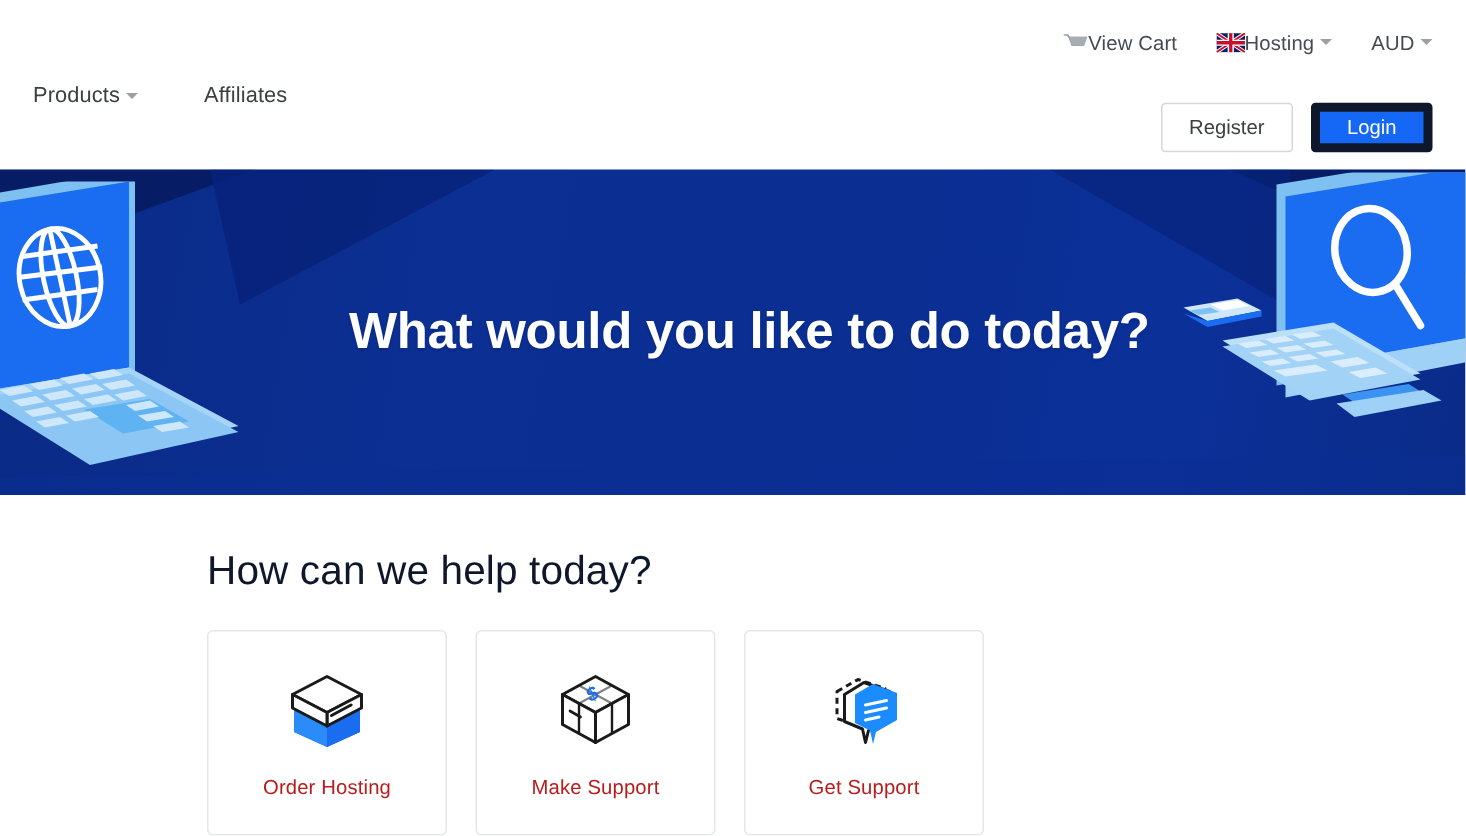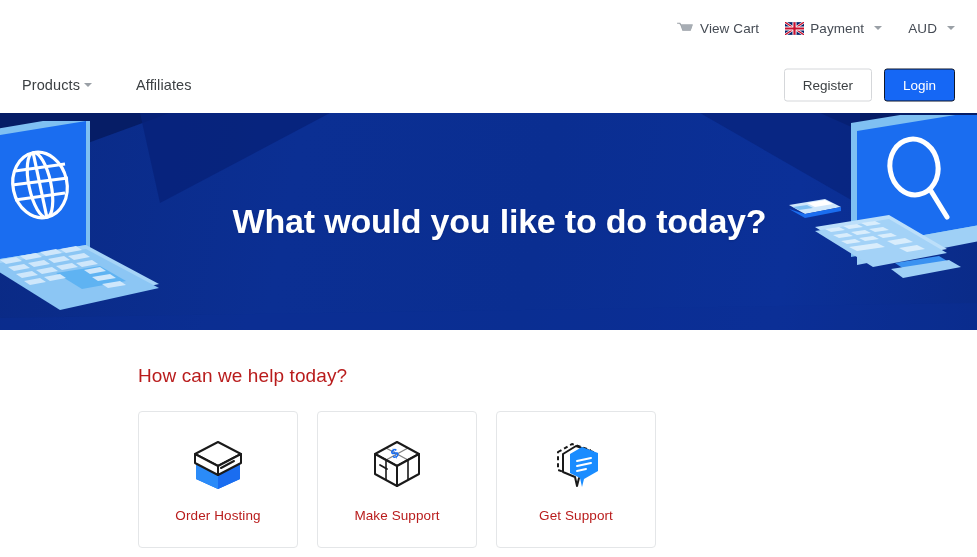--- a/index.html
+++ b/index.html
@@ -11,72 +11,72 @@
     -webkit-font-smoothing: antialiased;
   }
   .page { position: relative; width: 977px; height: 557px; background:#fff; }
 
   
   .utility-bar {
     position: absolute; top: 0; left: 0; width: 977px; height: 56px;
     display: flex; align-items: center; justify-content: flex-end;
     padding-right: 22px;
   }
-  .util-group { display:flex; align-items:center; gap:6px; margin-left:26px; cursor:pointer; }
+  .util-group { display:flex; align-items:center; margin-left:26px; cursor:pointer; }
   .util-label { font-size: 13.5px; color:#454b54; letter-spacing:.1px; }
   .caret-down {
     width:0; height:0; border-left:4px solid transparent; border-right:4px solid transparent;
     border-top:4px solid #9aa0a6; margin-left:4px; display:inline-block;
   }
   .cart-icon { width:18px; height:14px; display:block; }
   .flag-icon { width:19px; height:13px; display:block; border:0; }
 
   
   .logo { position:absolute; left:22px; top:8px; display:flex; align-items:center; height:40px; }
   .logo svg { display:block; }
 
   
   .main-nav {
     position:absolute; top:56px; left:0; width:977px; height:57px;
-    display:flex; align-items:center;
+    display:flex; align-items:flex-start;
   }
   .nav-links { display:flex; align-items:center; margin-left:22px; }
   .nav-item {
     font-size:14.5px; color:#3c4043; margin-right:44px;
     display:flex; align-items:center; cursor:pointer; letter-spacing:.1px;
   }
   .nav-actions { position:absolute; right:22px; top:50%; transform:translateY(-50%); display:flex; gap:12px; }
   .btn {
     font-size:13.5px; border-radius:3px; padding:8px 18px; height:33px;
     display:inline-flex; align-items:center; justify-content:center; cursor:pointer;
     font-family:"Liberation Sans", sans-serif;
   }
   .btn-outline { background:#fff; border:1px solid #d5d7da; color:#3c4043; }
-  .btn-primary { background:#1567f5; border:1px solid #0f172a; color:#fff; }
+  .btn-primary { background:#1567f5; border:6px solid #0f172a; color:#fff; }
 
   
   .hero {
     position:absolute; top:113px; left:0; width:977px; height:217px;
     overflow:hidden;
     background: linear-gradient(100deg,#0a2a85 0%, #0b2f93 30%, #0a2e91 55%, #0b3098 80%, #0a2b88 100%);
   }
   .hero-svg { position:absolute; inset:0; width:977px; height:217px; display:block; }
   .hero-title {
     position:absolute; left:0; right:0; top:0; height:217px;
     display:flex; align-items:center; justify-content:center;
     color:#ffffff; font-size:34px; font-weight:bold; letter-spacing:-0.2px;
     text-shadow: 0 1px 2px rgba(0,0,0,.12);
     padding-left: 22px;
   }
 
   
   .content { position:absolute; top:330px; left:0; width:977px; }
   .section-title {
     margin: 35px 0 0 138px;
-    font-size:19px; color:#b91c1c; font-weight:400; letter-spacing:.1px;
+    font-size:27px; color:#0f172a; font-weight:400; letter-spacing:.1px;
   }
   .cards { display:flex; gap:19px; margin:24px 0 0 138px; }
   .card {
     width:160px; height:137px; border:1px solid #e4e6e8; border-radius:4px;
     background:#fff; display:flex; flex-direction:column; align-items:center;
     justify-content:center; cursor:pointer;
   }
   .card-icon { height:56px; display:flex; align-items:center; justify-content:center; margin-bottom:16px; }
   .card-label { font-size:13.5px; color:#b91c1c; letter-spacing:.1px; }
 
@@ -104,21 +104,21 @@
     </div>
 
     <div class="util-group">
       <svg class="flag-icon" viewBox="0 0 60 40">
         <rect width="60" height="40" fill="#012169"></rect>
         <path d="M0,0 L60,40 M60,0 L0,40" stroke="#fff" stroke-width="8"></path>
         <path d="M0,0 L60,40 M60,0 L0,40" stroke="#C8102E" stroke-width="4"></path>
         <path d="M30,0 V40 M0,20 H60" stroke="#fff" stroke-width="13"></path>
         <path d="M30,0 V40 M0,20 H60" stroke="#C8102E" stroke-width="7"></path>
       </svg>
-      <span class="util-label">Payment</span>
+      <span class="util-label">Hosting</span>
       <i class="caret-down"></i>
     </div>
 
     <div class="util-group">
       <span class="util-label">AUD</span>
       <i class="caret-down"></i>
     </div>
   </div>
 
   <div class="main-nav">

